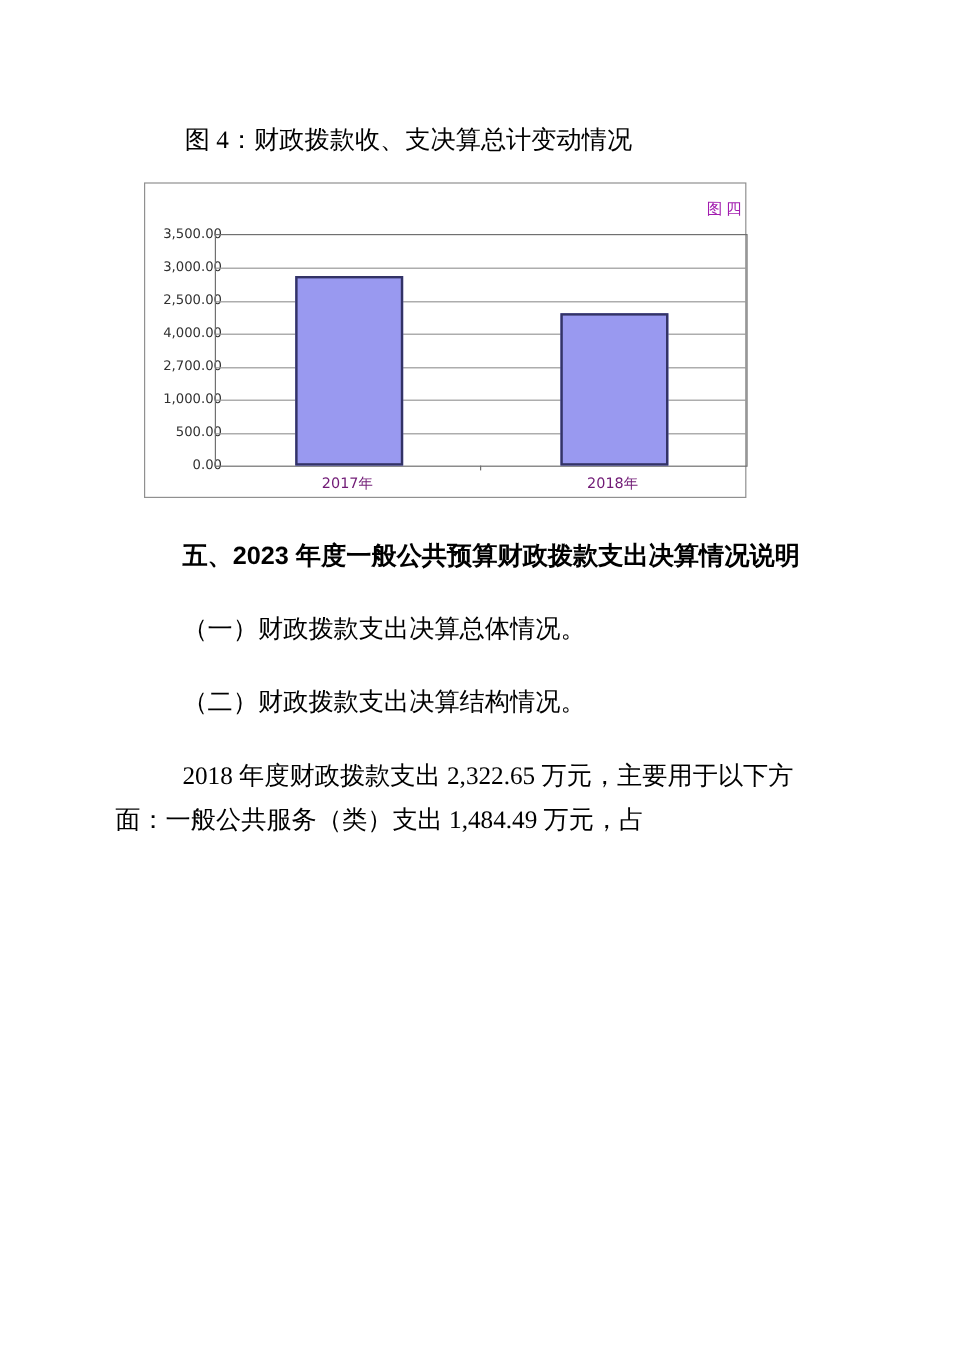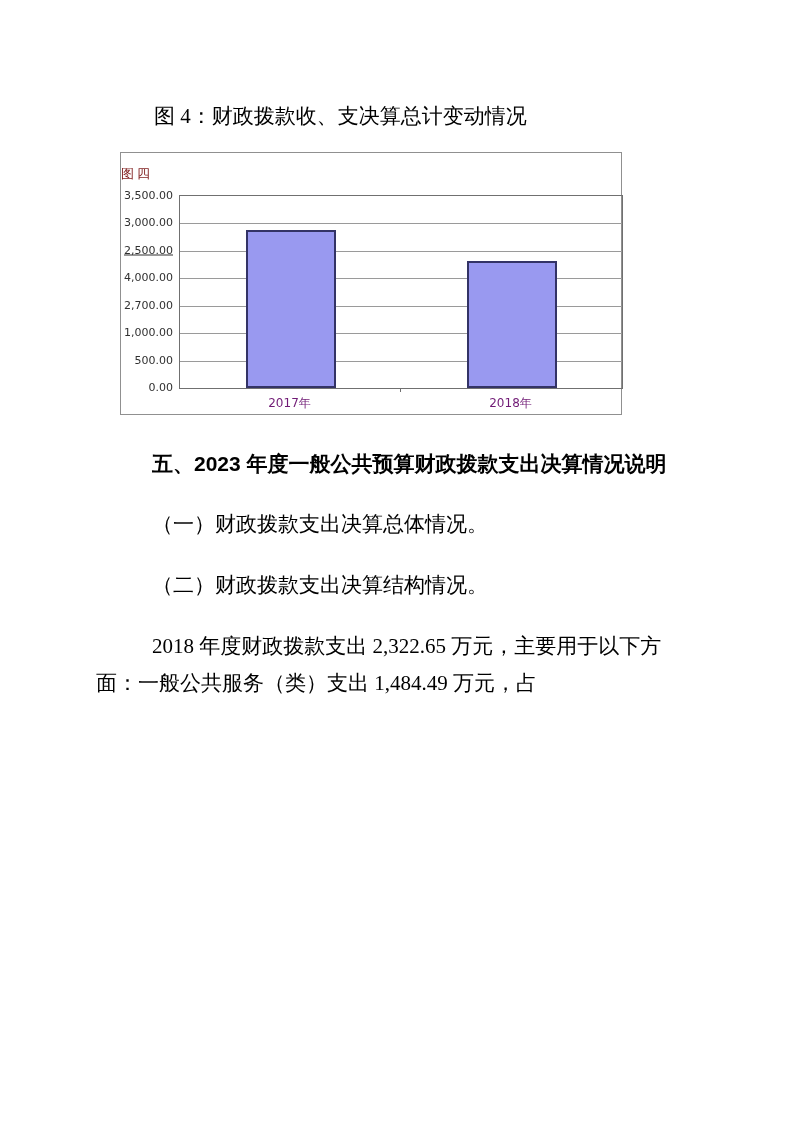--- a/index.html
+++ b/index.html
@@ -29,24 +29,24 @@
     margin:0 0 30px 24px;
     width:502px;height:263px;
     border:1px solid #909090;
     background:#ffffff;
     box-sizing:border-box;
     font-family:"DejaVu Sans","Liberation Sans",sans-serif;
   }
   .chart-title{
     position:absolute;
     top:12px;left:0;right:0;
-    text-align:left;
+    text-align:right;
     font-size:13px;
     letter-spacing:3px;
-    color:#7f1d1d;
+    color:#a21caf;
   }
   .plot{
     position:absolute;
     left:58px;top:42px;
     width:442px;height:192px;
     border:1px solid #707070;
     box-sizing:content-box;
   }
   .gridline{
     position:absolute;left:0;width:100%;height:1px;
@@ -54,21 +54,21 @@
   }
   .bar{
     position:absolute;bottom:0;
     width:90px;
     background:#9999F0;
     border:2px solid #333366;
     box-sizing:border-box;
   }
   .ylabels{
     position:absolute;
-    left:0;top:42px;
+    left:12px;top:42px;
     width:54px;height:192px;text-align:right;
   }
   .ylab{
     position:absolute;
     right:2px;
     transform:translateY(-50%);
     font-size:11px;
     color:#303030;
     white-space:nowrap;
   }
@@ -114,21 +114,21 @@
 <div class="page">
   <div class="content">
 
     <p class="caption">图 4：财政拨款收、支决算总计变动情况</p>
 
     <div class="chartbox">
       <div class="chart-title">图四</div>
       <div class="ylabels" id="ylabels">
           <div class="ylab" style="top: 0px;">3,500.00</div>
           <div class="ylab" style="top: 27.4286px;">3,000.00</div>
-          <div class="ylab" style="top: 54.8571px; text-decoration: underline;">2,500.00</div>
+          <div class="ylab" style="top: 54.8571px;">2,500.00</div>
           <div class="ylab" style="top: 82.2857px;">4,000.00</div>
           <div class="ylab" style="top: 109.714px;">2,700.00</div>
           <div class="ylab" style="top: 137.143px;">1,000.00</div>
           <div class="ylab" style="top: 164.571px;">500.00</div>
           <div class="ylab" style="top: 192px;">0.00</div>
         </div>
       <div class="plot" id="plot">
           <div class="gridline" style="top: 27.4286px;"></div>
           <div class="gridline" style="top: 54.8571px;"></div>
           <div class="gridline" style="top: 82.2857px;"></div>

